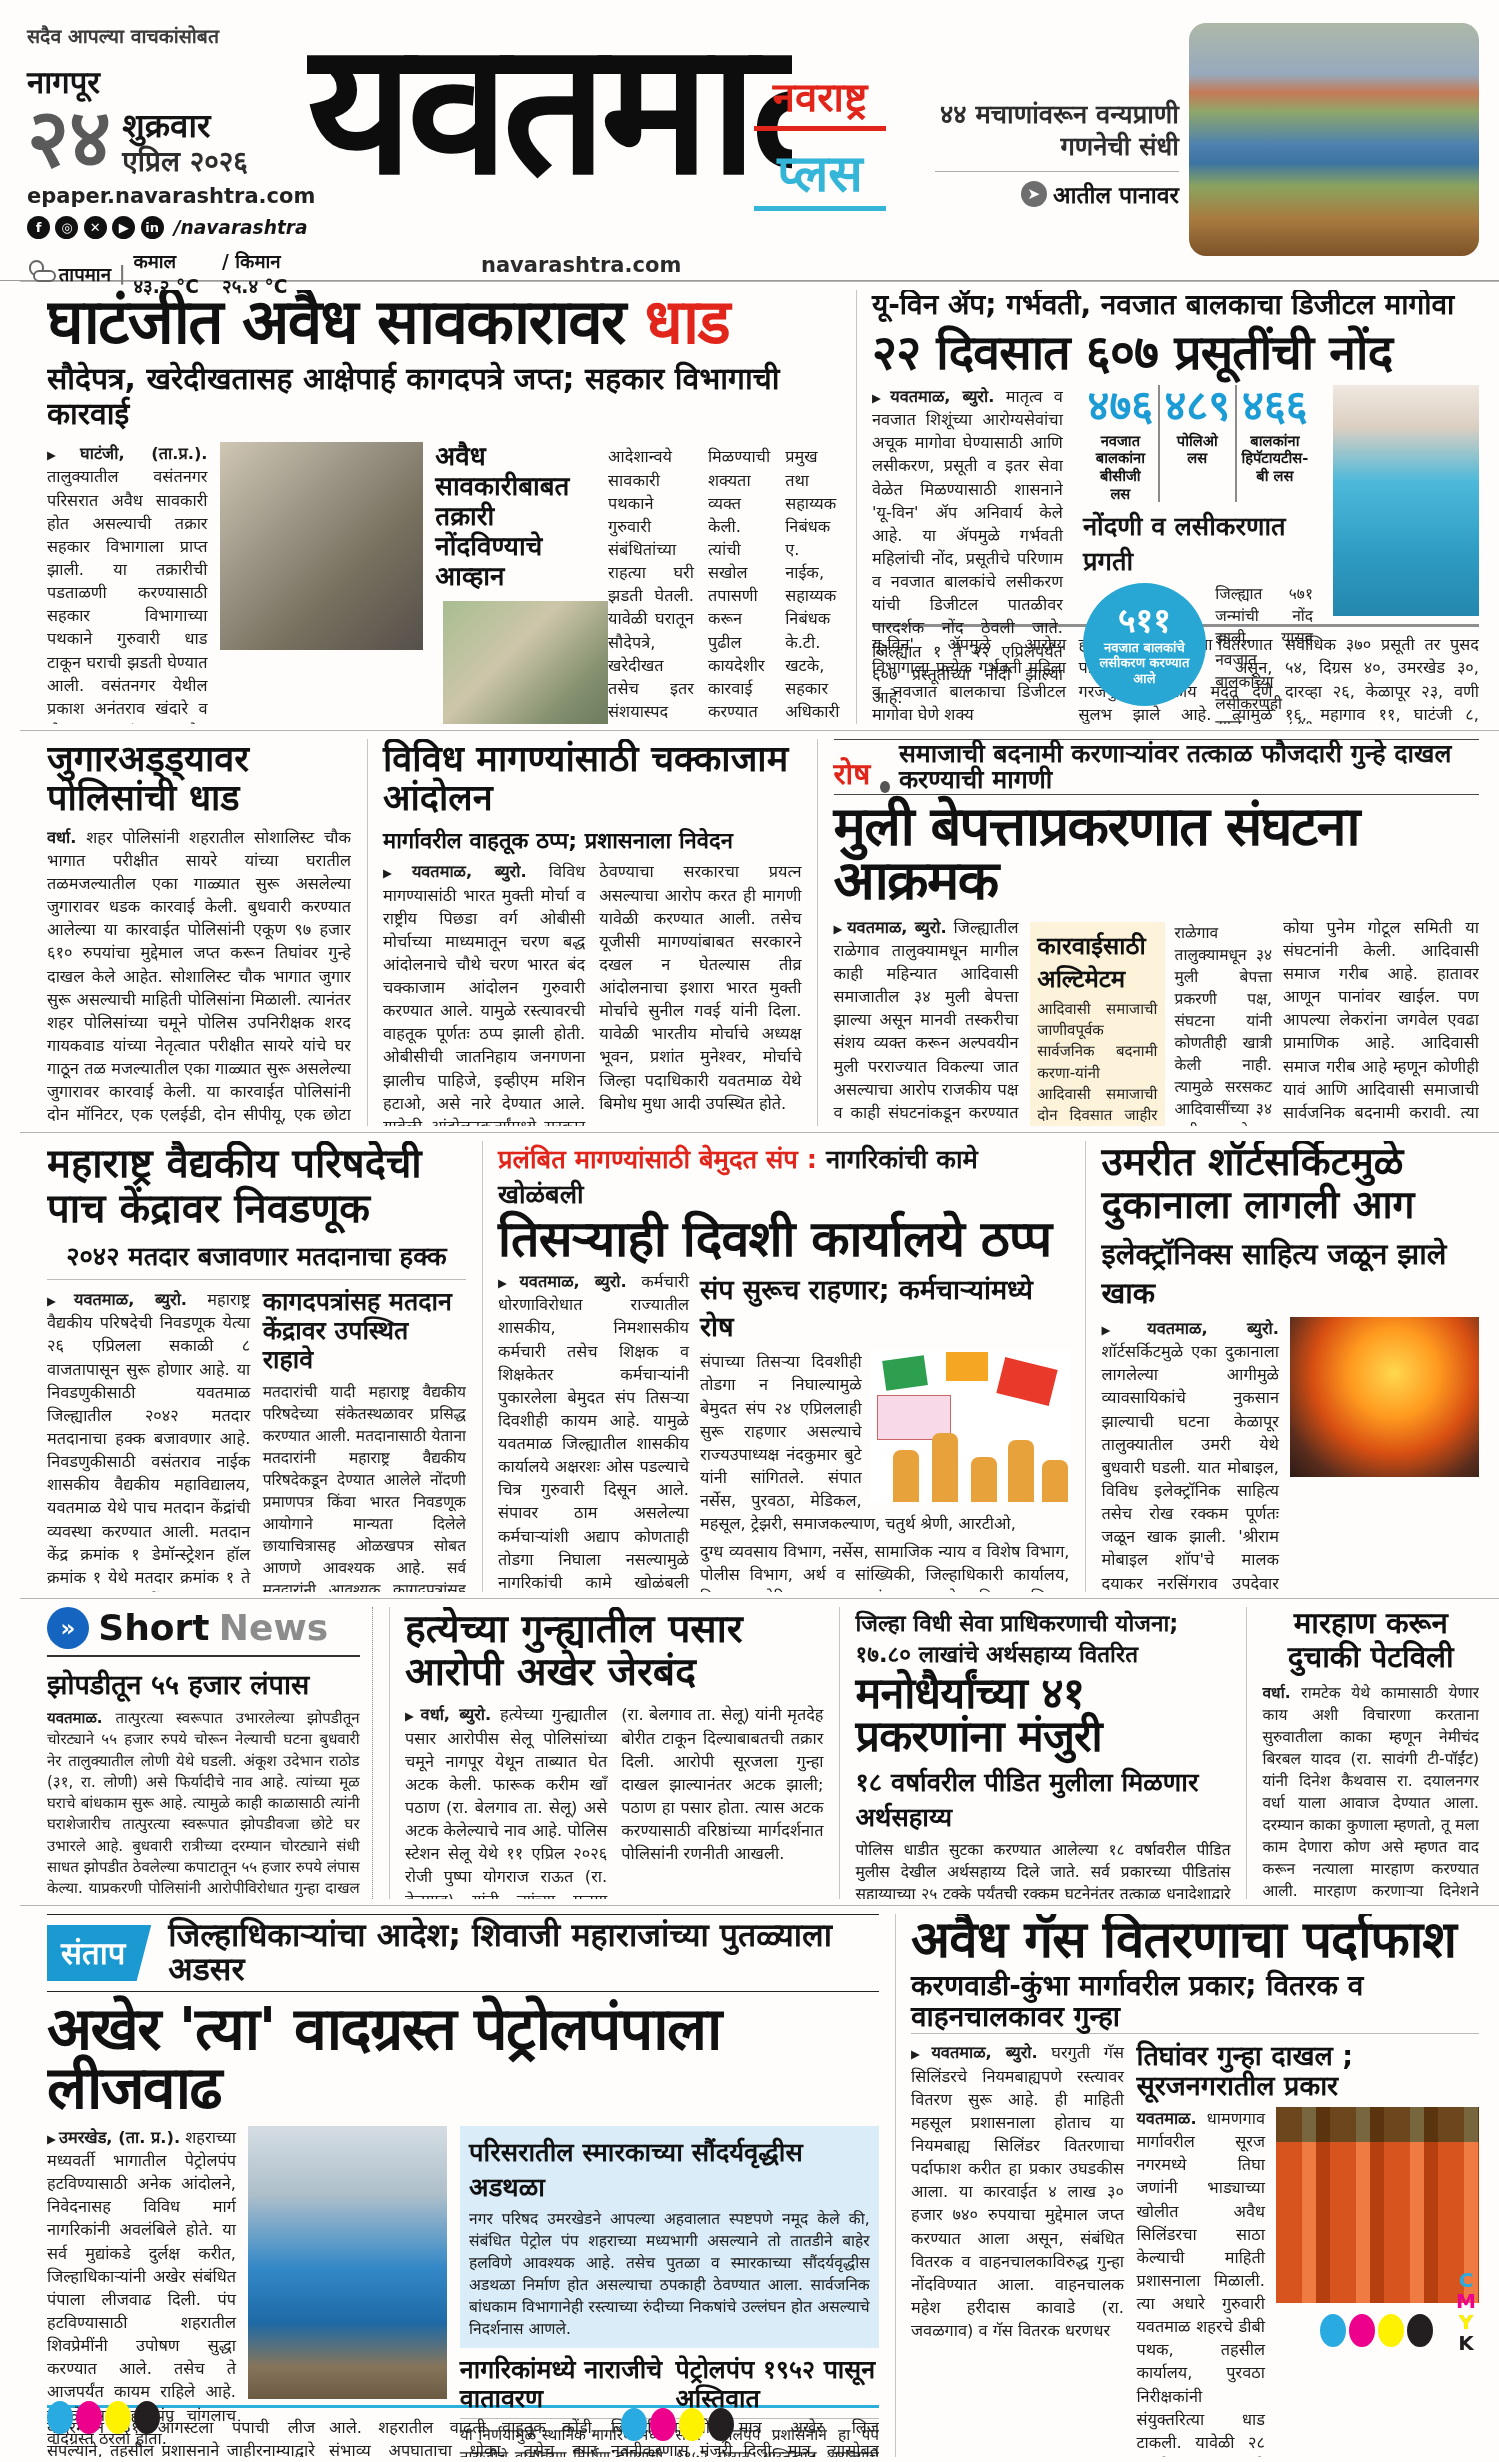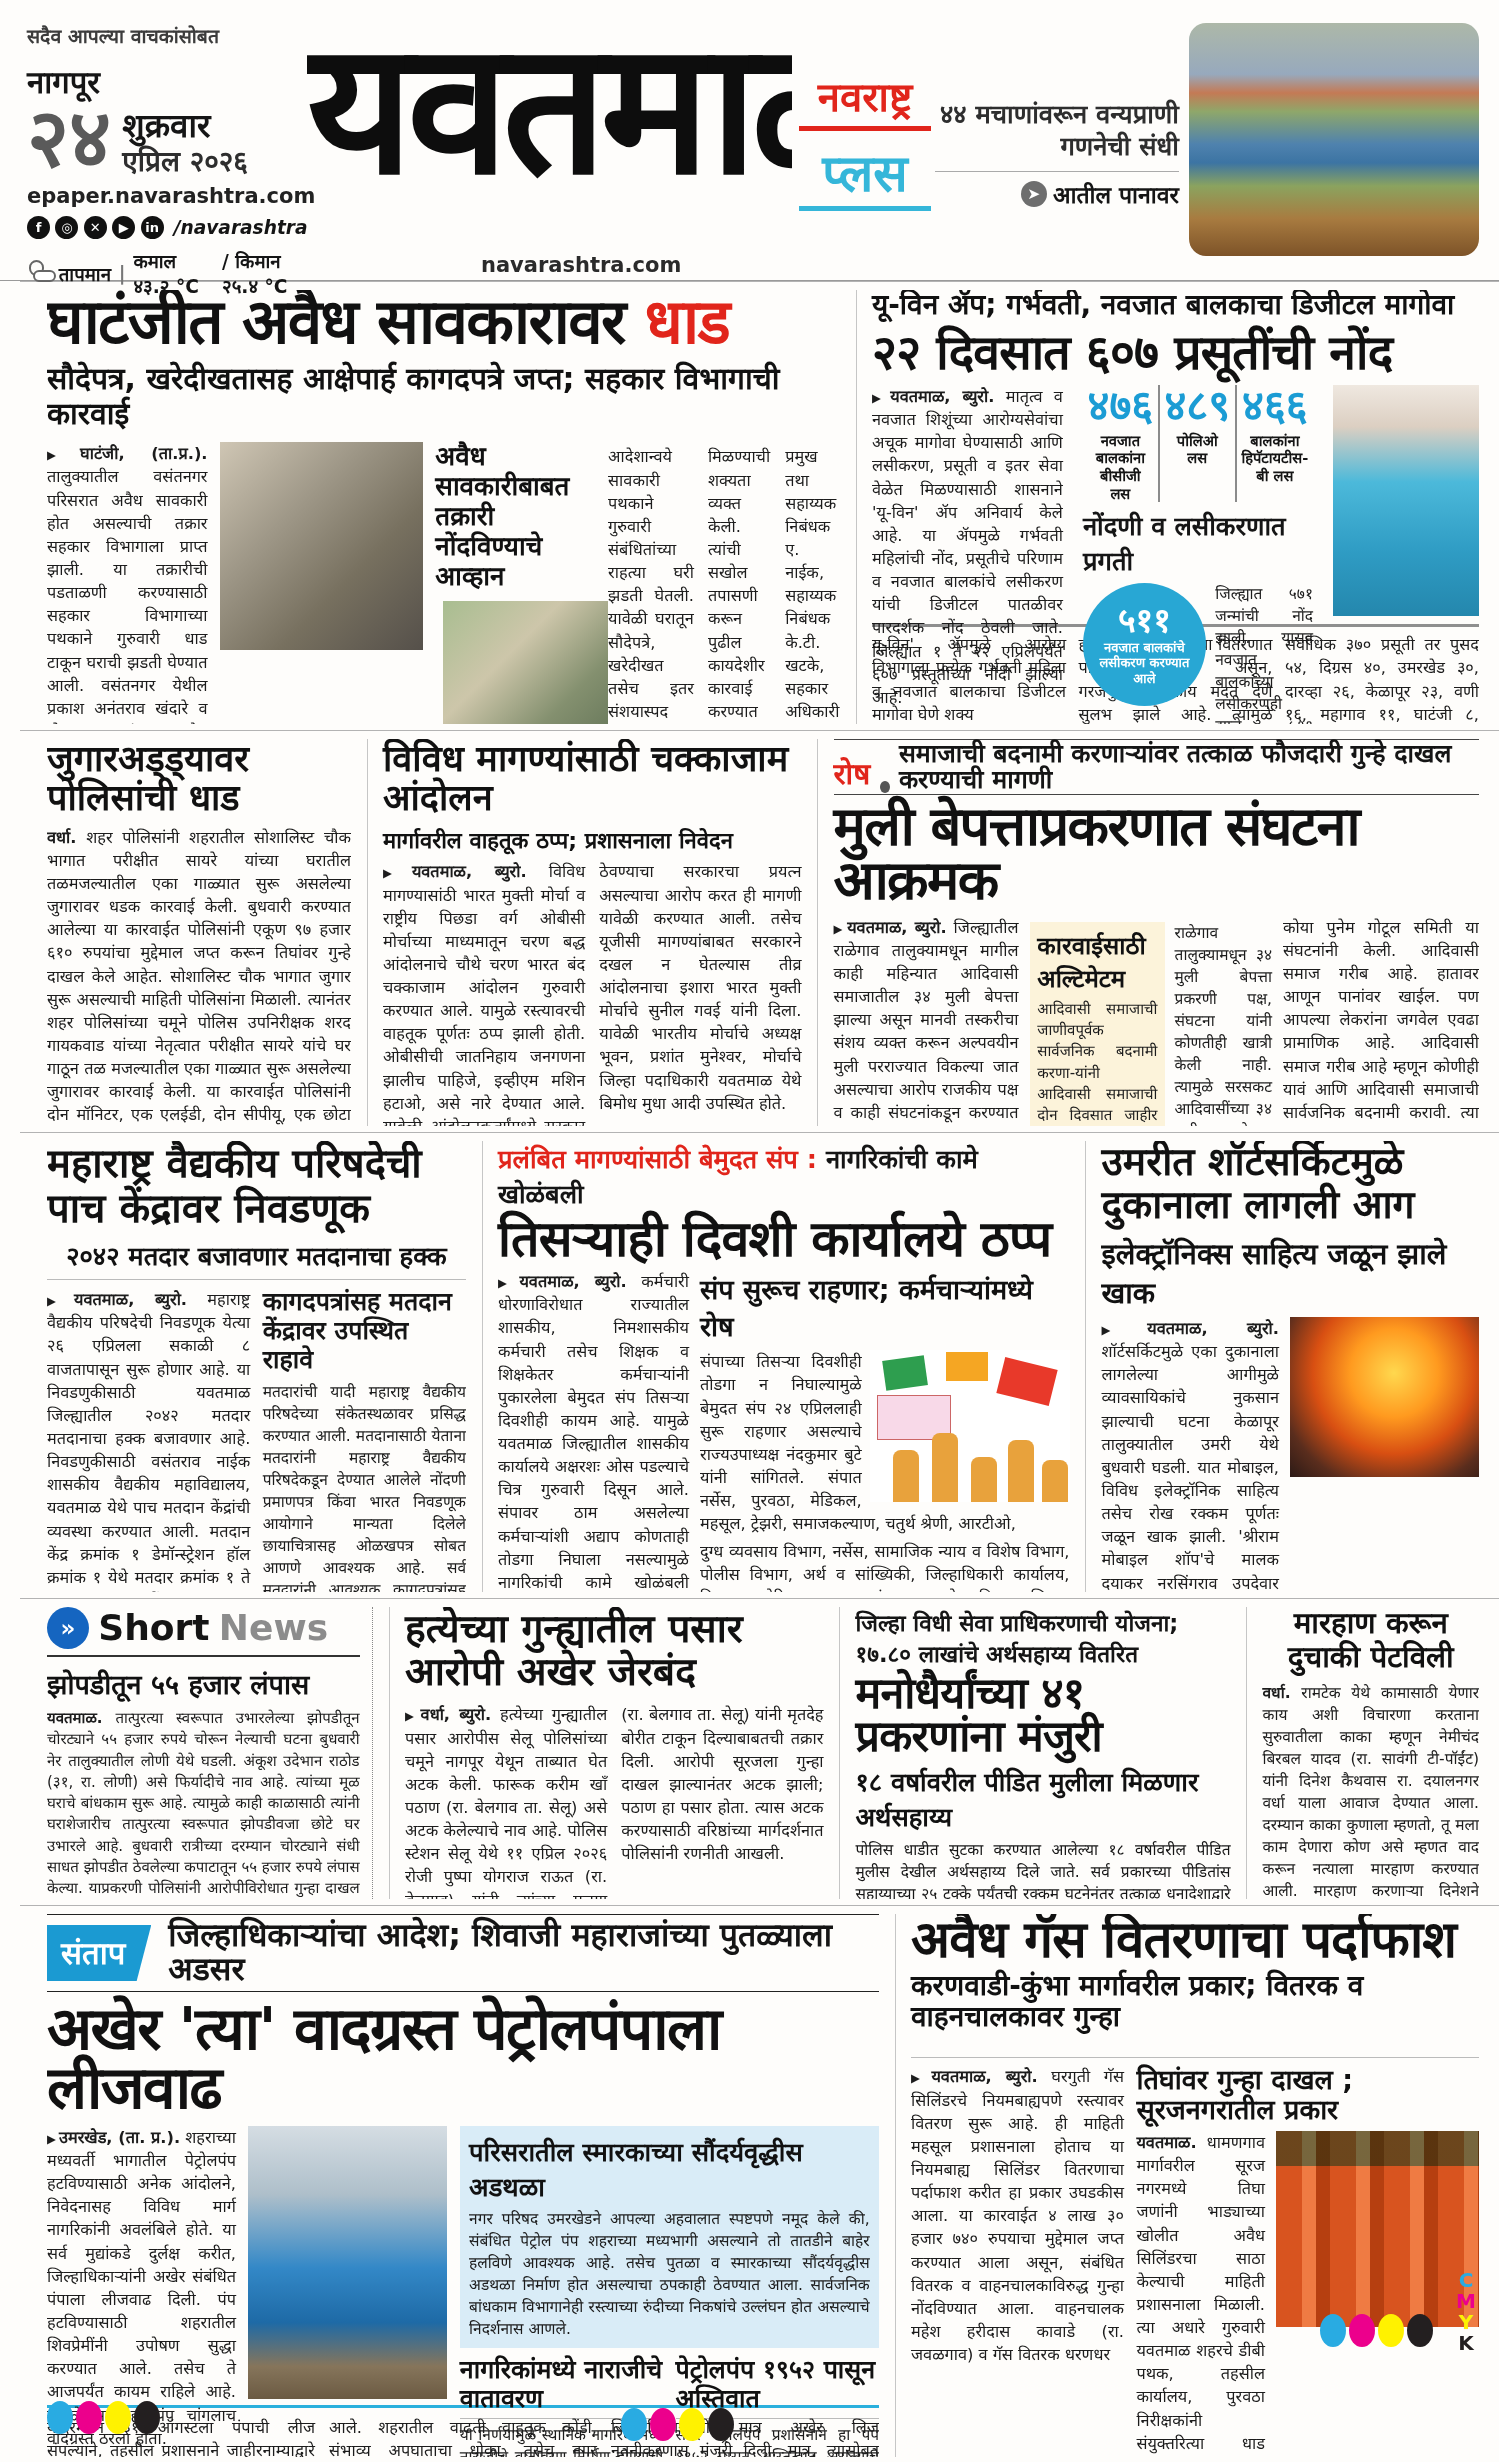--- a/index.html
+++ b/index.html
@@ -21,21 +21,21 @@
   .sic{width:23px;height:23px;border-radius:50%;background:#111;color:#fff;font-size:13px;font-weight:700;
        display:flex;align-items:center;justify-content:center;}
   .handle{font-size:18.6px;font-weight:700;margin-left:4.7px;font-style:italic;}
   .weather{display:flex;align-items:center;gap:7.8px;margin-top:9.3px;font-size:18.6px;font-weight:700;}
   .weather .sep{color:#777;}
   .wicon{width:34px;height:26px;position:relative;}
   .wicon .sun{position:absolute;left:1.6px;top:0;width:15.5px;height:15.5px;border-radius:50%;border:2.3px solid #666;}
   .wicon .cloud{position:absolute;left:6.2px;top:9.3px;width:23px;height:12.4px;border-radius:7.8px;border:2.3px solid #666;background:#fff;}
   .masthead{position:absolute;left:307px;top:22px;width:485px;font-size:183px;font-weight:700;color:#0d0d0d;
             line-height:.95;letter-spacing:-6.2px;white-space:nowrap;overflow:hidden;}
-  .brand{position:absolute;left:799px;top:68px;width:132px;text-align:center;}
+  .brand{position:absolute;left:754px;top:68px;width:132px;text-align:center;}
   .brand .b1{font-size:40px;font-weight:700;color:#e1251b;border-bottom:5.4px solid #e1251b;padding-bottom:3.1px;}
   .brand .b2{font-size:51px;font-weight:700;color:#35b6d9;border-bottom:5.4px solid #35b6d9;margin-top:4.7px;}
   .promo{position:absolute;left:935px;top:99px;width:244px;text-align:right;}
   .ptext{font-size:25.6px;font-weight:700;color:#2e2e2e;line-height:1.25;}
   .plink{margin-top:7.8px;padding-top:6.2px;border-top:1.6px solid #aaa;font-size:23px;font-weight:700;
          display:flex;justify-content:flex-end;align-items:center;gap:6.2px;}
   .parrow{width:26px;height:26px;border-radius:50%;background:#6e6e6e;color:#fff;display:flex;align-items:center;
           justify-content:center;font-size:15.5px;}
   .hphoto{position:absolute;left:1189px;top:23px;width:290px;height:233px;border-radius:17px;
           background:linear-gradient(180deg,#adb8a8 0%,#97a9bd 22%,#c47a55 30%,#8fa76a 38%,#4f82ae 52%,#3c74a3 60%,#8ba35f 70%,#a87b40 84%,#7d5328 100%);}
@@ -177,21 +177,21 @@
   .petrol-right{flex:1;display:flex;flex-direction:column;}
   .bluebox{background:#d9ecf7;padding:7.8px 9.3px;margin-bottom:7.8px;}
   .bluebox h4{font-size:25.6px;margin-bottom:4.7px;}
   .petrol-subs{display:flex;gap:12.4px;flex:1;}
   .psub{flex:1;}
   .psub h4{font-size:25px;line-height:1.15;border-bottom:0.8px solid #bbb;padding-bottom:4.7px;margin-bottom:4.7px;}
   .petrol-bot{display:flex;gap:14px;margin-top:6.2px;border-top:3.9px solid #2bb0dd;padding-top:7.8px;overflow:hidden;}
   .petrol-bot .c{flex:1;}
   .gas{flex:1;}
   .gas h1{font-size:51px;line-height:1.0;letter-spacing:-0.8px;margin-bottom:6.2px;}
-  .gas .sub{font-size:28px;line-height:1.1;border-bottom:0.8px solid #bbb;padding-bottom:24px;margin-bottom:7.8px;}
+  .gas .sub{font-size:28px;line-height:1.1;border-bottom:0.8px solid #bbb;padding-bottom:0;margin-bottom:7.8px;}
   .gas-grid{display:flex;gap:12.4px;}
   .gas-c1{width:213px;}
   .gas-right{flex:1;}
   .gas-right h4{font-size:27px;line-height:1.1;margin-bottom:6.2px;}
   .gas-row{display:flex;gap:11px;}
   .gas-row .c{flex:1;}
   .ph-cyl{flex:none;width:203px;height:196px;background:
      repeating-linear-gradient(90deg,#d8541f 0 26px,#ef7b43 26px 40px,#b63f10 40px 54px),
      linear-gradient(180deg,#7fd4ea 0%,#7fd4ea 18%,transparent 18%);background-blend-mode:multiply;}
   .gas-bot{display:flex;gap:11px;margin-top:7.8px;overflow:hidden;}

